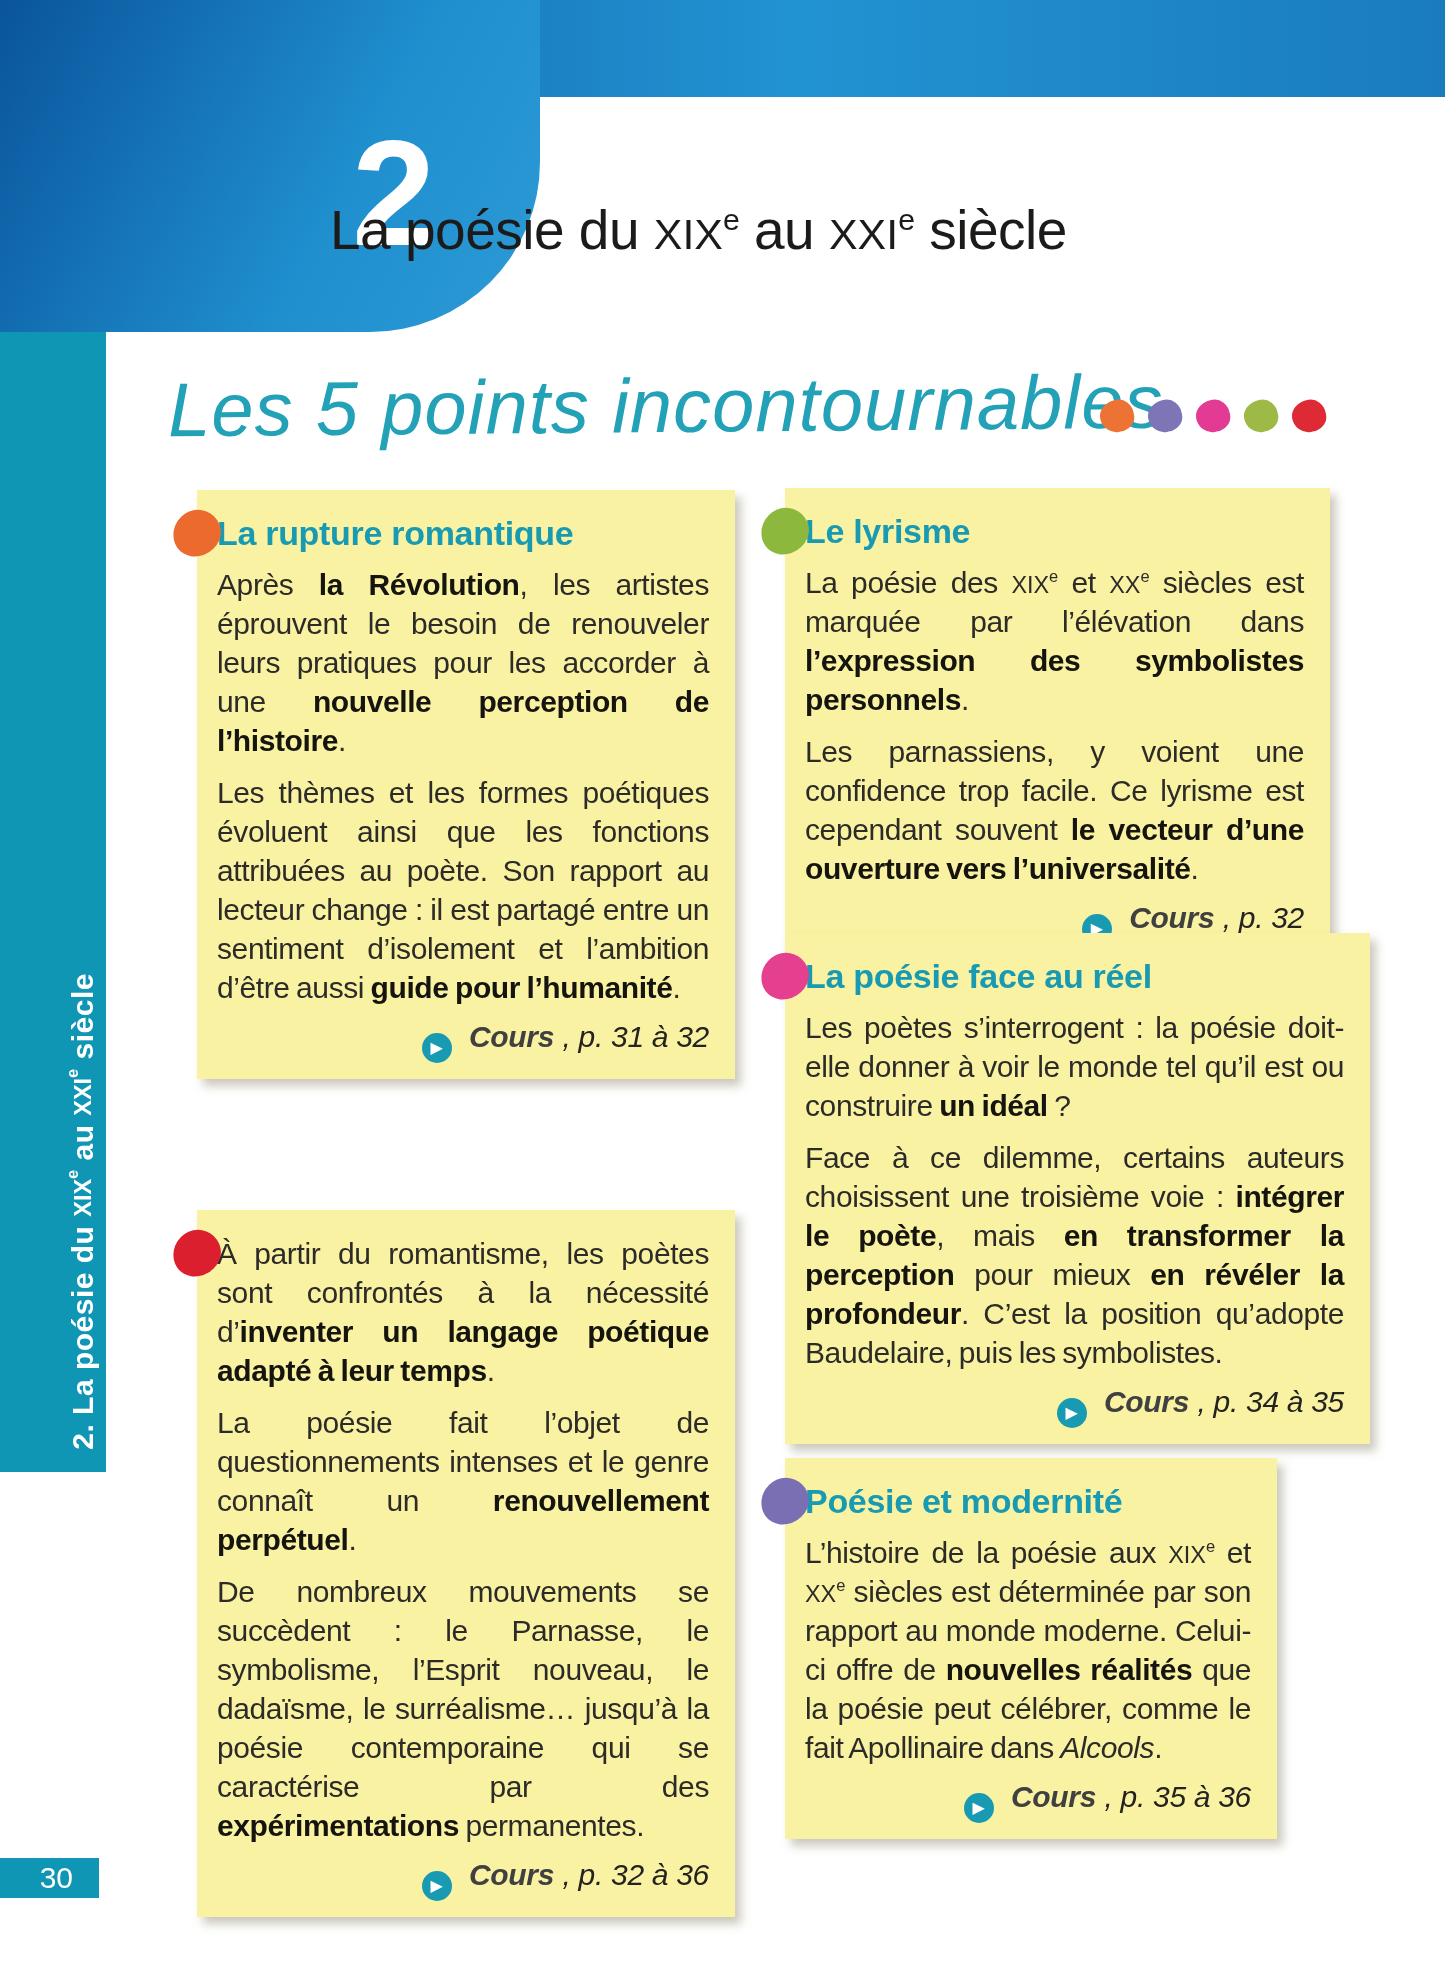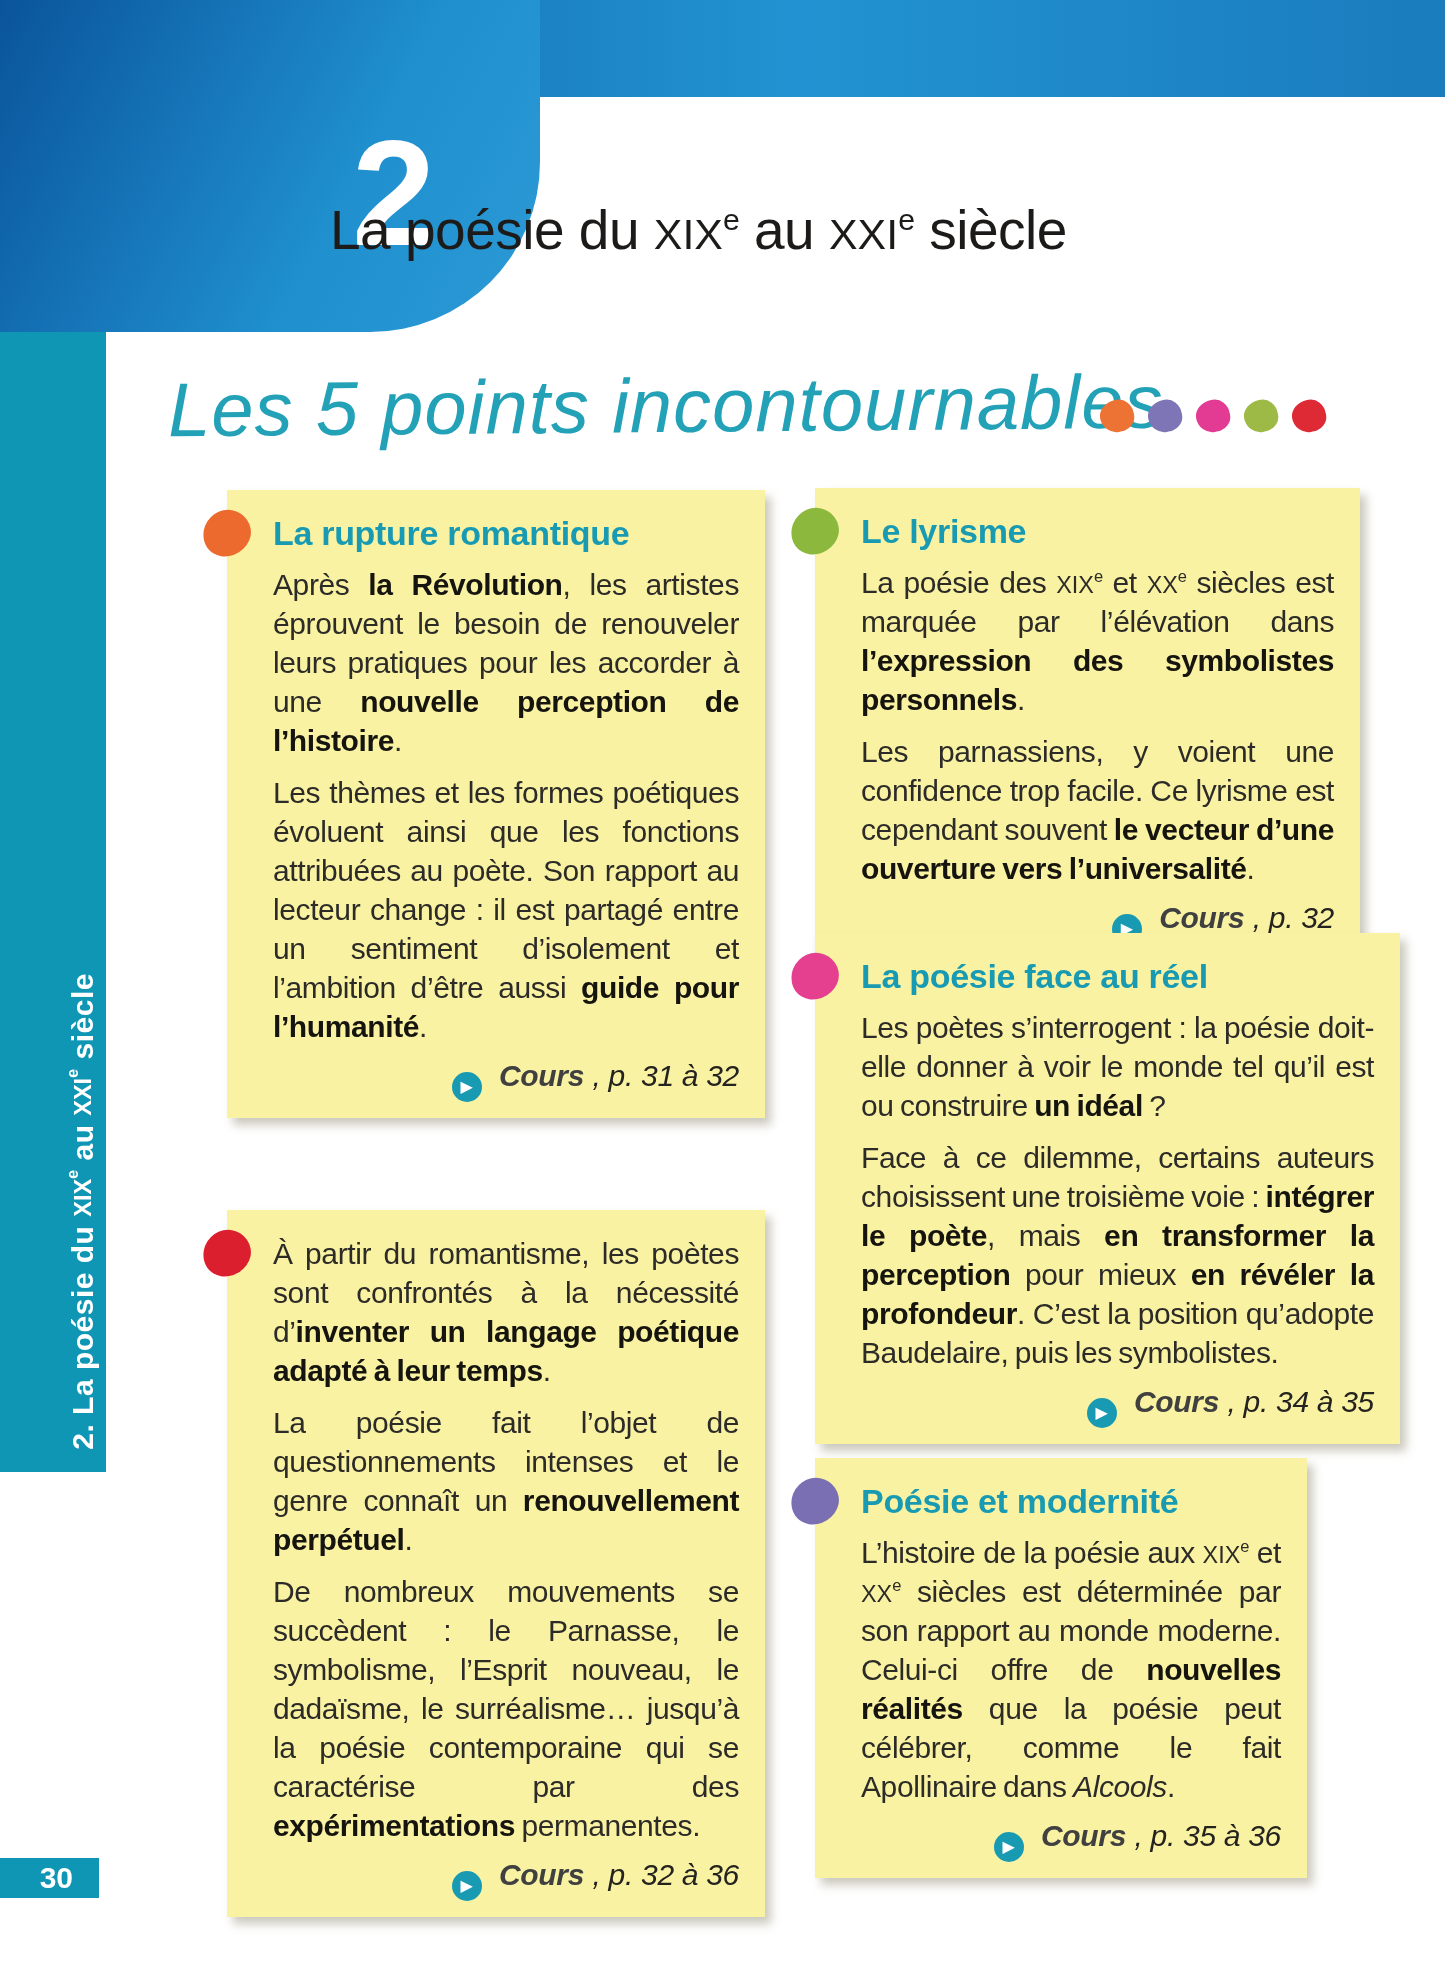--- a/index.html
+++ b/index.html
@@ -32,41 +32,40 @@
   .side-label {
     position:absolute; right:6px; bottom:22px;
     writing-mode:vertical-rl; transform:rotate(180deg);
     color:#ffffff; font-weight:700; font-size:30px; letter-spacing:0.5px; white-space:nowrap;
   }
   .page-num-box {
     position:absolute; left:0; top:1858px; width:99px; height:40px; background:#0e96b4;
     display:flex; align-items:center; justify-content:flex-end;
     padding-right:26px; box-sizing:border-box;
   }
-  .page-num { color:#ffffff; font-weight:700; font-size:30px; }
+  .page-num { color:#ffffff; font-weight:400; font-size:30px; }
 
   
   .script-heading {
     position:absolute; left:168px; top:362px; color:#23a1b7;
     font-size:76px; font-style:italic; letter-spacing:1px; transform:rotate(-0.5deg);
     white-space:nowrap;
   }
   .dots-row { position:absolute; left:1100px; top:400px; display:flex; gap:14px; }
   .dot {
     width:34px; height:32px; display:inline-block;
     border-radius:55% 45% 50% 50% / 50% 55% 45% 55%;
     transform:rotate(-10deg);
   }
 
   
   .card {
     position:absolute; background:#f9f2a2; box-sizing:border-box;
     box-shadow:6px 7px 9px rgba(140,135,110,0.45);
-    padding:24px 26px 16px 46px;
-    margin-left:30px;
+    padding:24px 26px 16px 20px;
   }
   .pos-c1 { left:197px; top:490px;  width:538px; min-height:535px; }
   .pos-c2 { left:785px; top:488px;  width:545px; min-height:418px; }
   .pos-c3 { left:785px; top:933px;  width:585px; min-height:487px; }
   .pos-c4 { left:197px; top:1210px; width:538px; min-height:620px; }
   .pos-c5 { left:785px; top:1458px; width:492px; min-height:370px; }
   .card-blob {
     position:absolute; left:-24px; top:20px; width:48px; height:46px;
     border-radius:52% 48% 55% 45% / 55% 50% 50% 45%;
     transform:rotate(-12deg);

